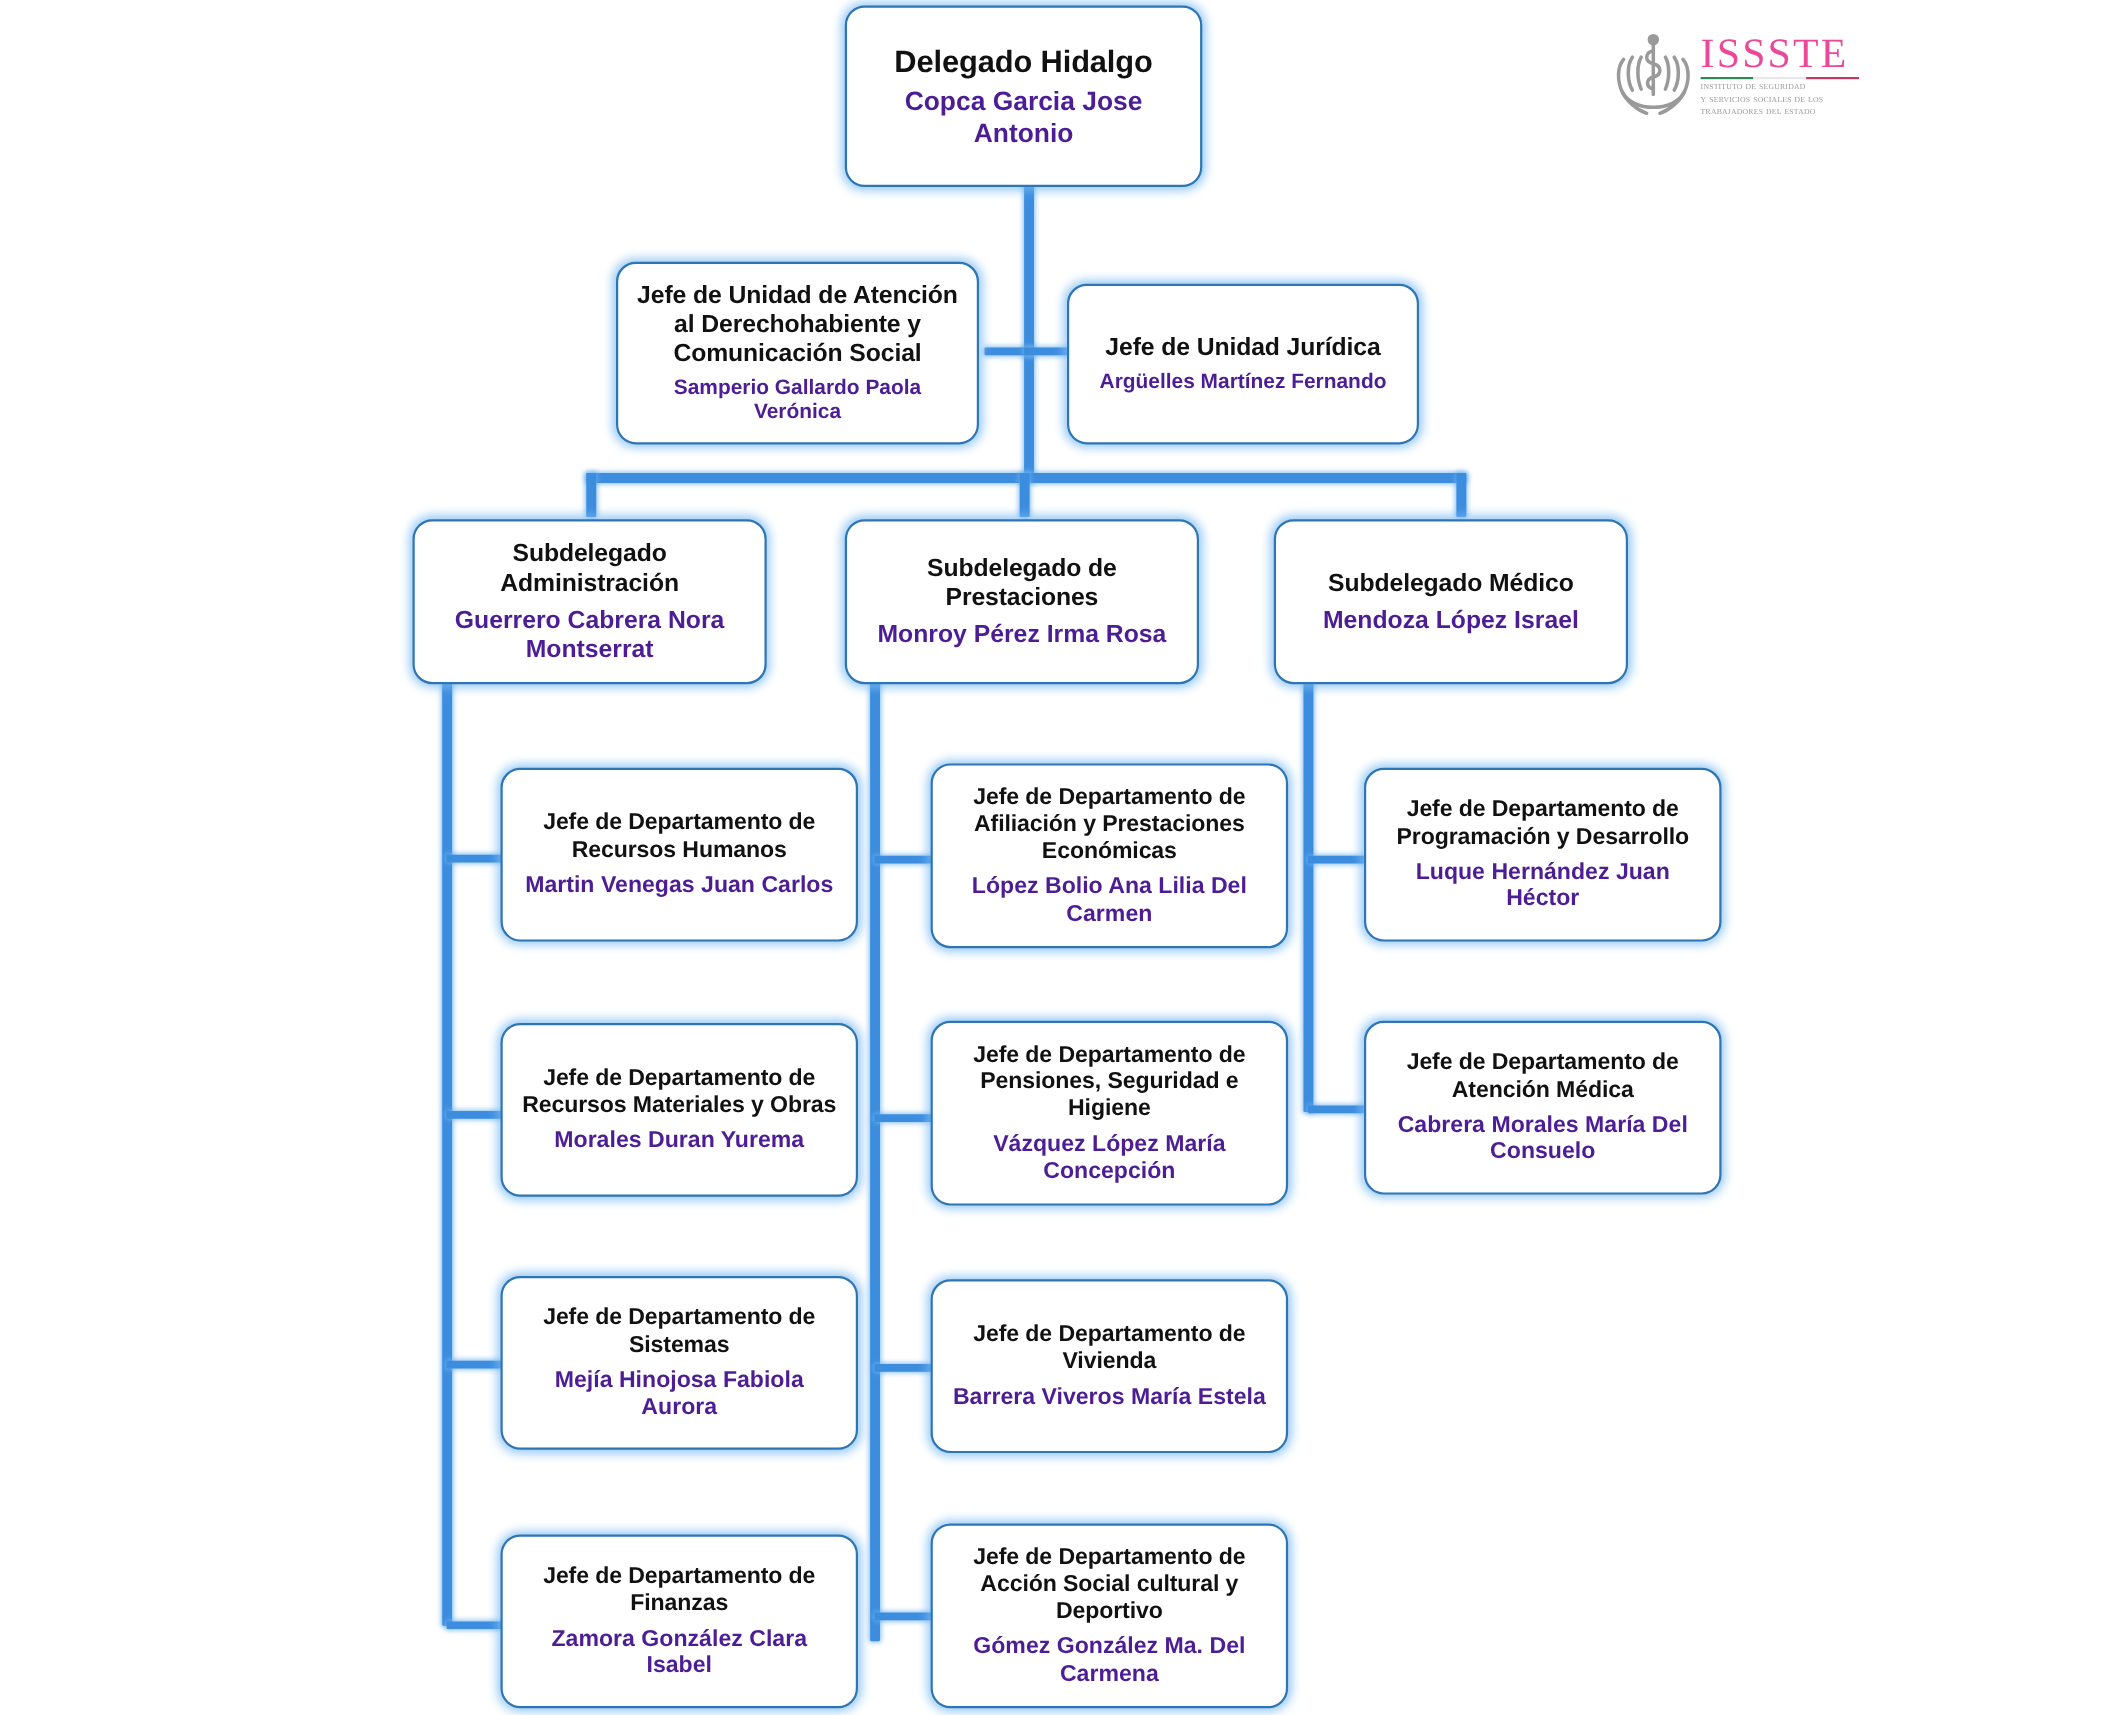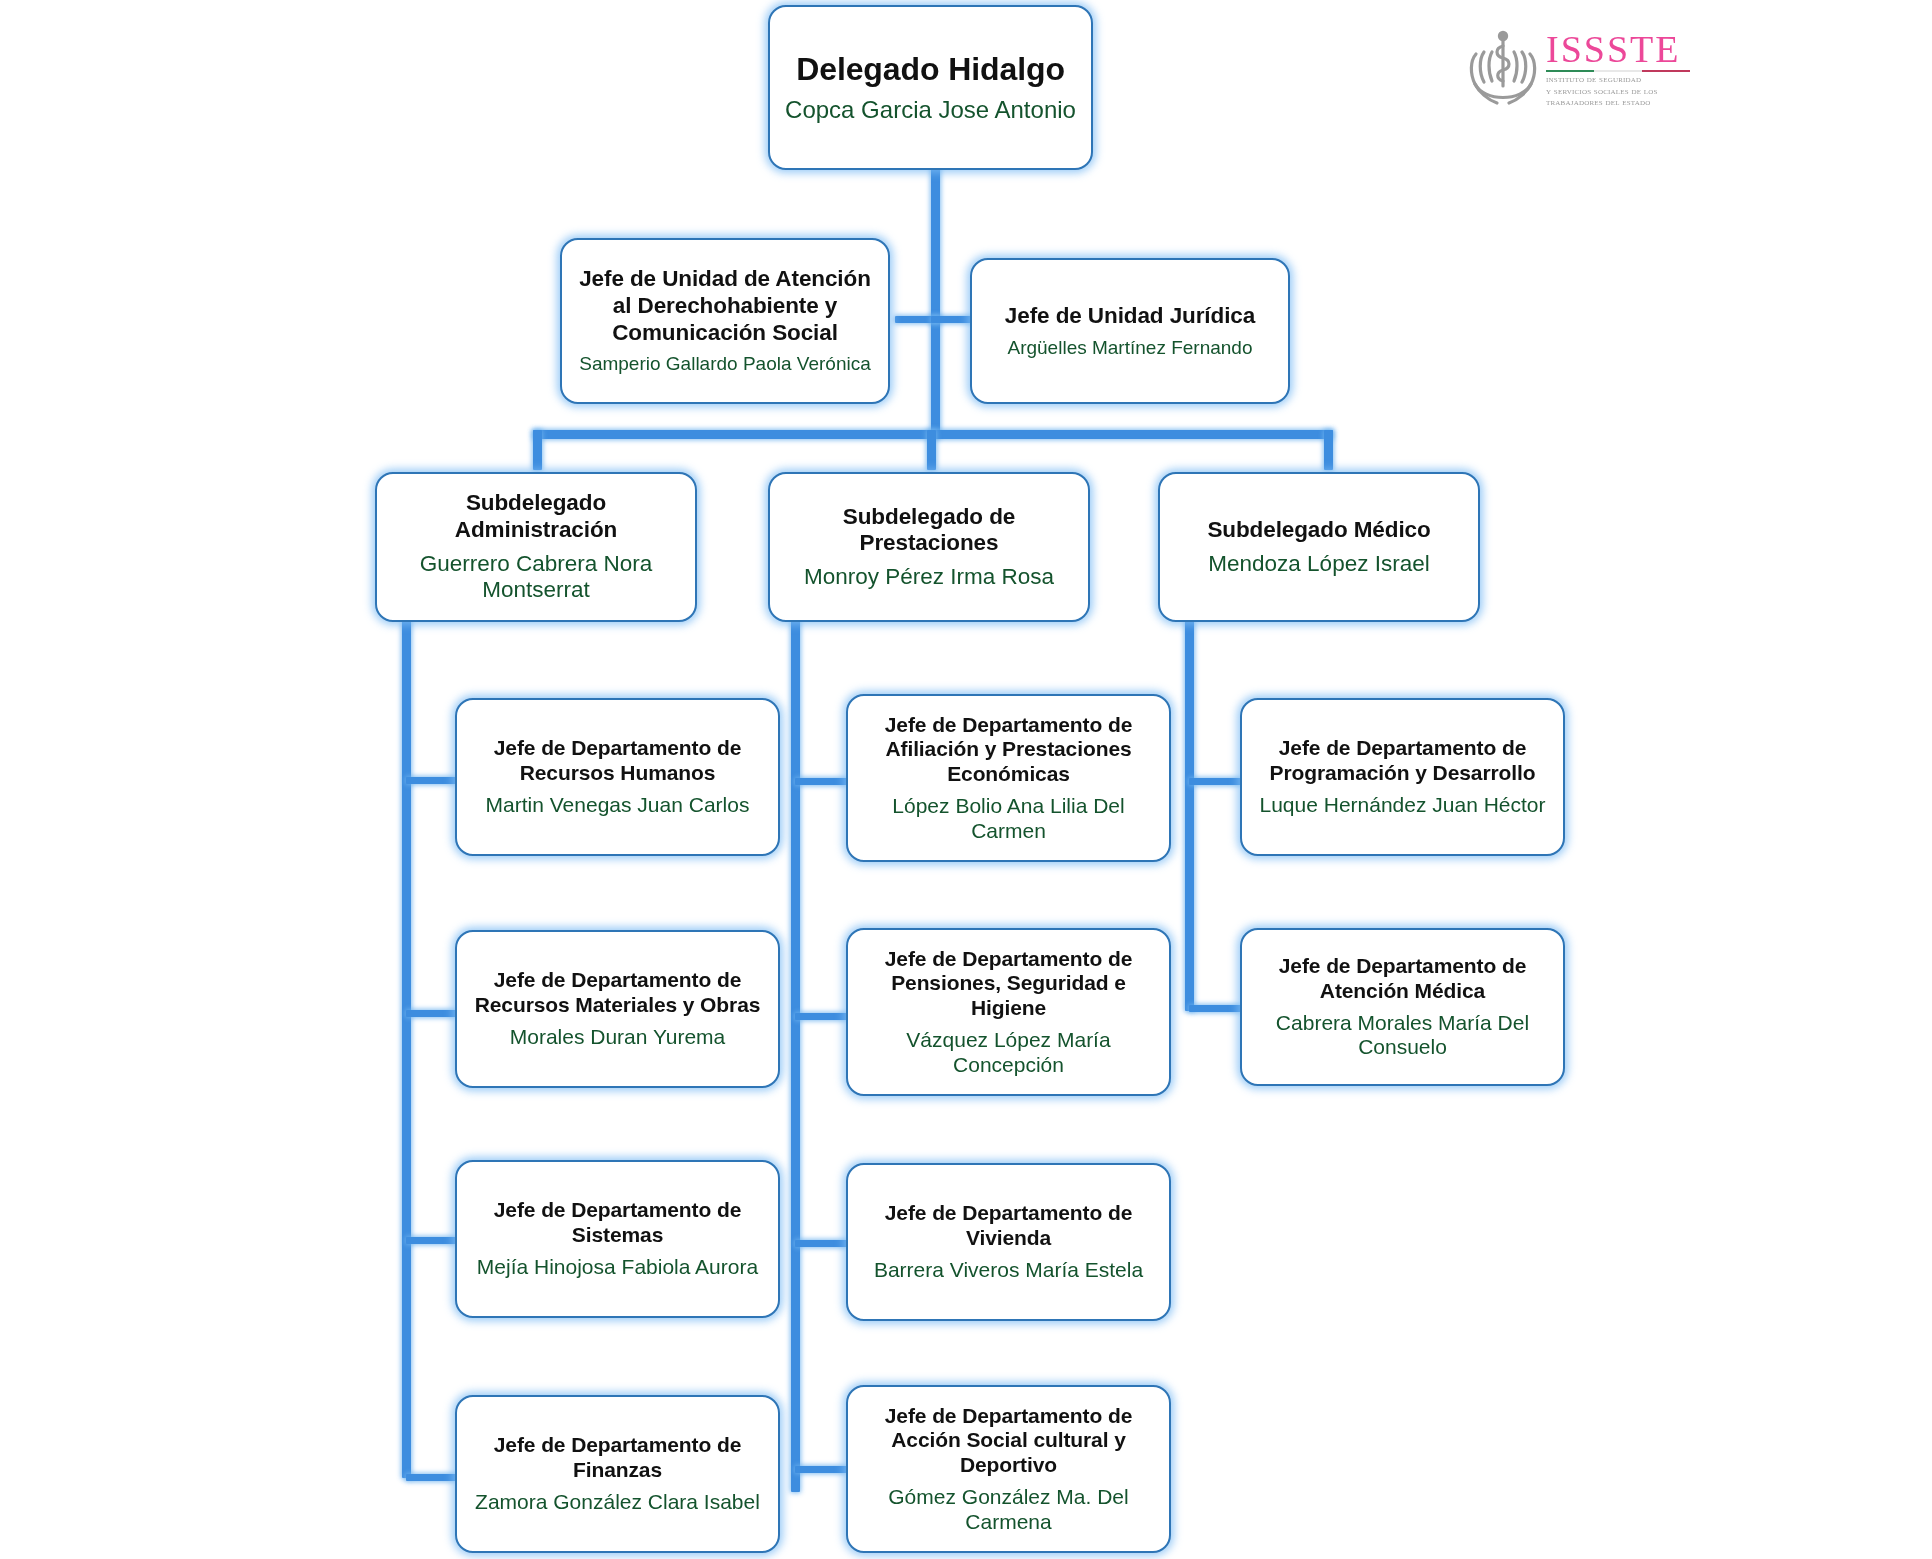--- a/index.html
+++ b/index.html
@@ -46,26 +46,26 @@
     padding: 6px 12px;
     z-index: 5;
   }
   .node .title {
     font-weight: bold;
     color: #111111;
     line-height: 1.18;
     letter-spacing: -0.1px;
   }
   .node .person {
-    font-weight: normal;
-    color: #14532d;
+    font-weight: bold;
+    color: #4c1d95;
     line-height: 1.18;
     margin-top: 7px;
   }
-  .lvl0 .title { font-size: 32px; }
+  .lvl0 .title { font-size: 28px; }
   .lvl0 .person { font-size: 24px; }
   .lvl1 .title { font-size: 22.5px; }
   .lvl1 .person { font-size: 19px; }
   .lvl2 .title { font-size: 22.5px; }
   .lvl2 .person { font-size: 22.5px; }
   .lvl3 .title { font-size: 21px; }
   .lvl3 .person { font-size: 21px; }
 
   
   #logo {

